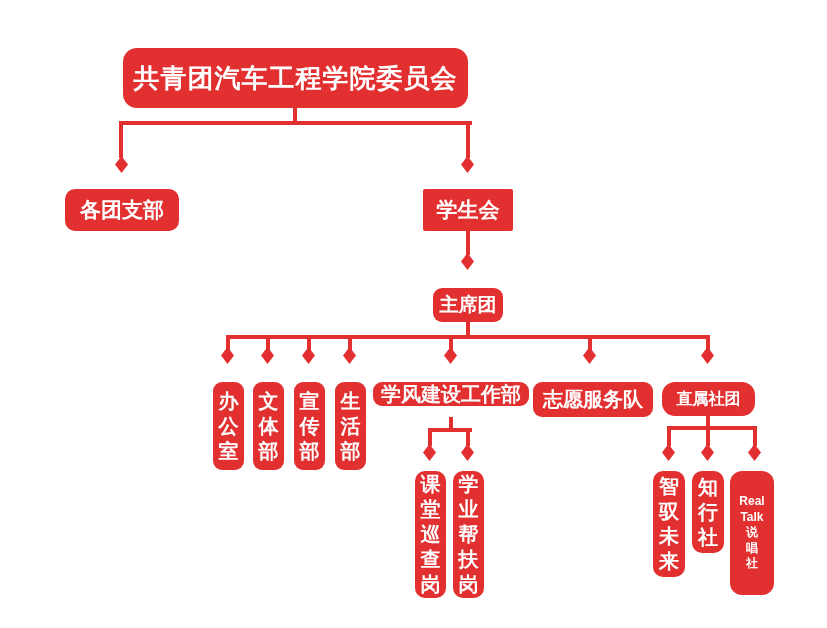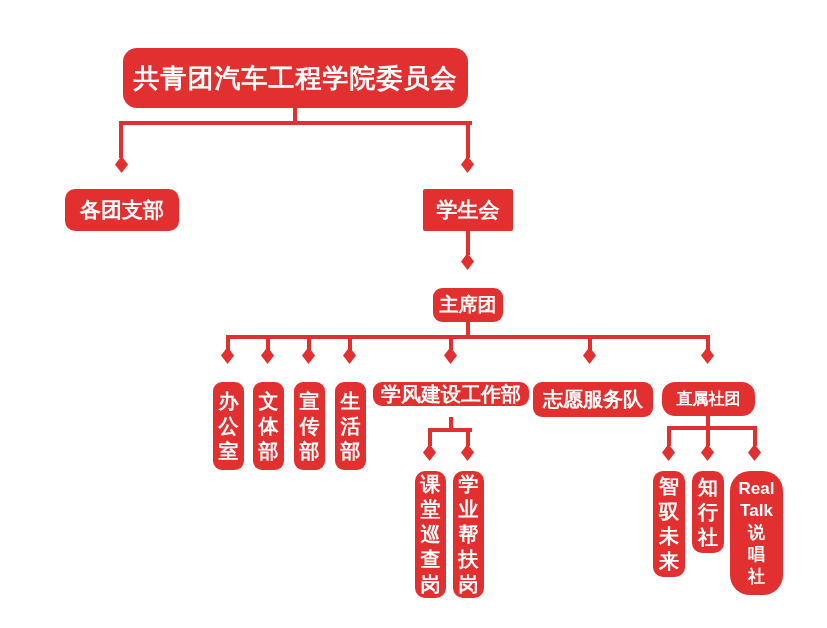--- a/index.html
+++ b/index.html
@@ -132,19 +132,19 @@
 
   <div class="node" style="left:653px;top:471px;width:32px;height:106px;border-radius:10px;font-size:20px">智
 驭
 未
 来</div>
 
   <div class="node" style="left:692px;top:471px;width:32px;height:82px;border-radius:10px;font-size:20px">知
 行
 社</div>
 
-  <div class="node" style="left:730px;top:471px;width:53px;height:124px;border-radius:20px;font-size:17px;line-height:1.3">Real
+  <div class="node" style="left:730px;top:471px;width:44px;height:124px;border-radius:12px;font-size:12px;line-height:1.3">Real
 Talk
 说
 唱
 社</div>
 
 </div>
 
 </body></html>

